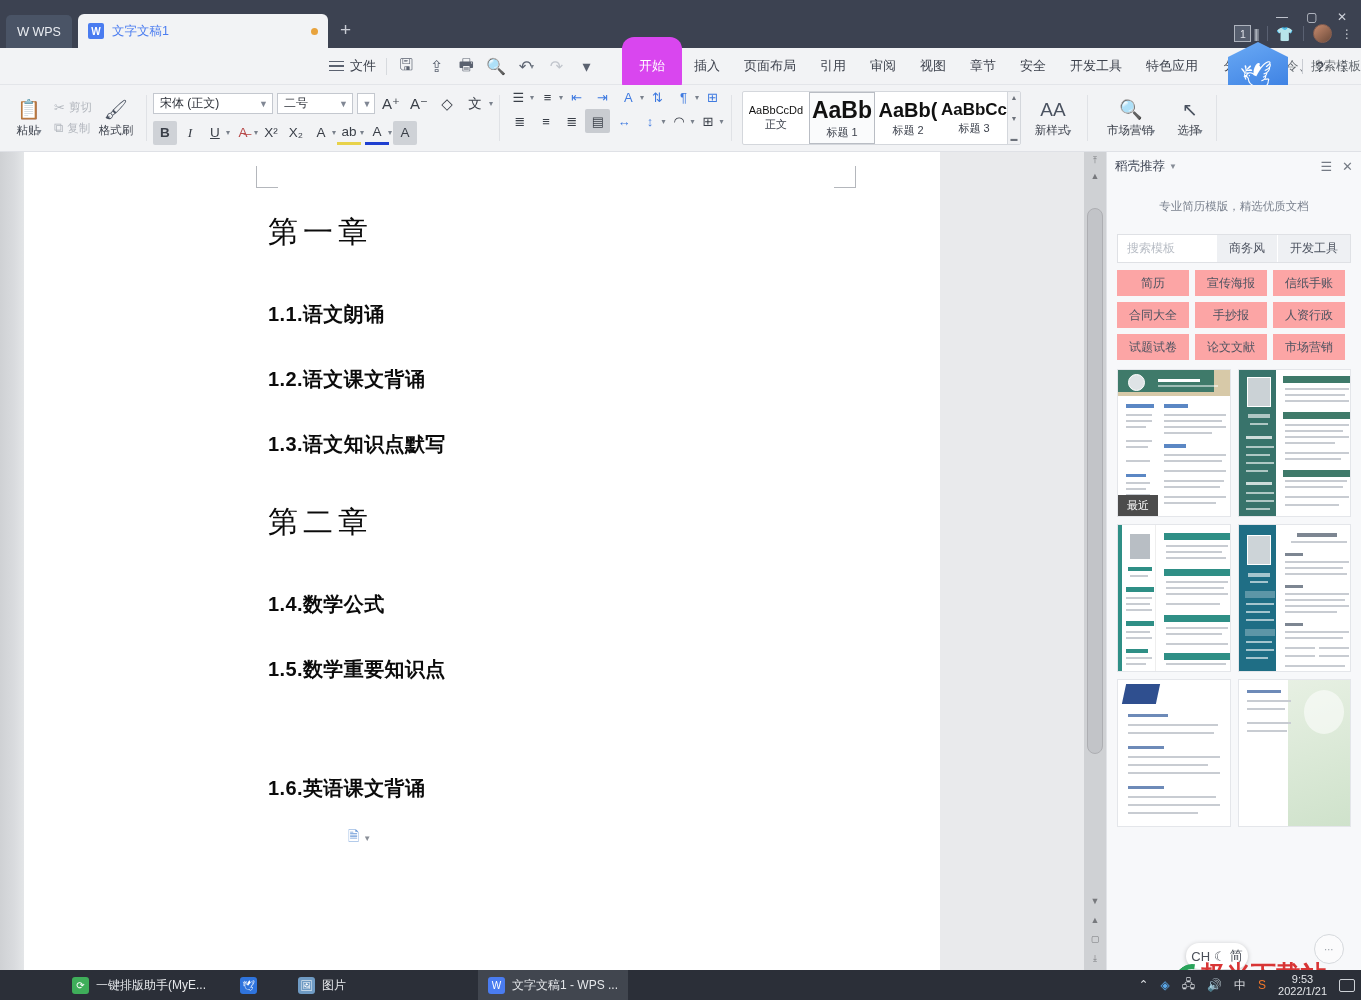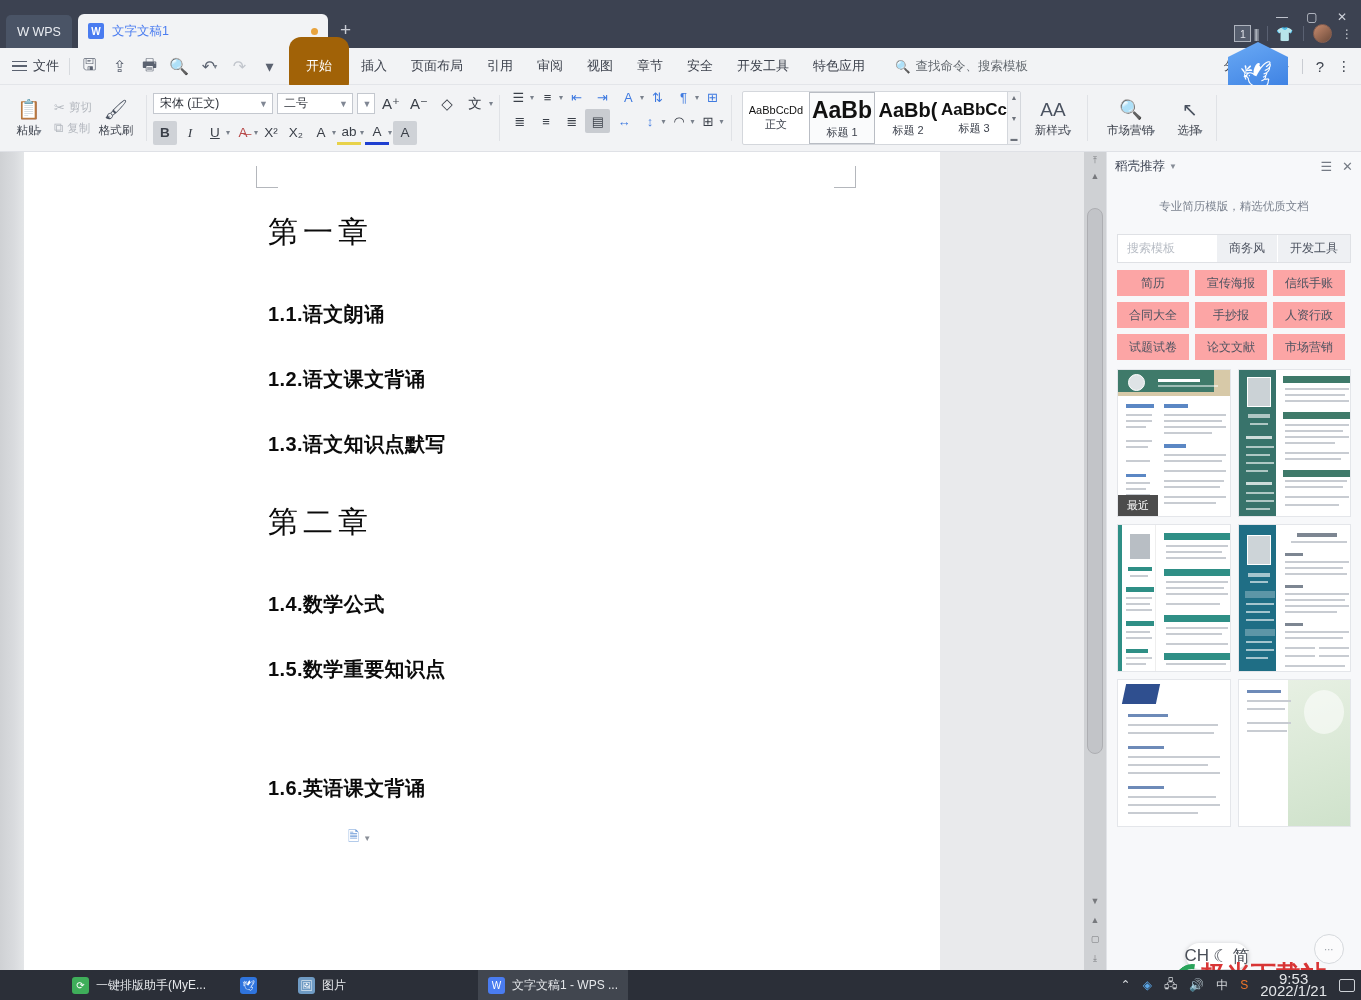--- a/index.html
+++ b/index.html
@@ -61,35 +61,36 @@
     background: linear-gradient(140deg,#c88b6e,#6b4a3a);
     border: 1px solid #8a6050;
   }
   .sep-v { width: 1px; height: 15px; background: #5a6172; }
 
   
   .menubar {
     position: absolute; left: 0; top: 48px; width: 1361px; height: 37px;
     background: #f2f3f5; display: flex; align-items: center;
     border-bottom: 1px solid #e3e5e9;
+    justify-content: flex-end;
   }
   .mb-file { display: flex; align-items: center; gap: 6px; margin-left: 12px; }
   .hamb { display: inline-flex; flex-direction: column; gap: 3px; }
   .hamb i { display:block; width: 15px; height: 1.6px; background: #5b6270; }
   .mb-file .lbl { font-size: 13px; color: #3d424d; }
   .mdiv { width: 1px; height: 17px; background: #d7dade; margin: 0 10px; }
   .qicons { display: flex; align-items: center; gap: 11px; }
   .qicons .qi { width: 19px; height: 19px; color: #5b6270; display:flex; align-items:center; justify-content:center;}
   .qicons .qi.dis { color: #c1c5cc; }
   .tabs { display: flex; align-items: center; gap: 0; margin-left: 10px; }
   .tabs .tb {
     font-size: 13px; color: #3d424d; padding: 4px 12px; border-radius: 12px;
     white-space: nowrap;
   }
-  .tabs .tb.active { background: #a16207; color: #ffffff; padding: 20px 17px; }
+  .tabs .tb.active { background: #d946ef; color: #ffffff; padding: 20px 17px; margin-left: 16px; }
   .searchbox { display: flex; align-items: center; gap: 5px; margin-left: 18px; font-size: 12.5px; color: #63696f;}
   .mb-right {
     position: absolute; right: 10px; display: flex; align-items: center; gap: 13px;
     font-size: 12.5px; color: #3d424d;
   }
   .kite {
     position: absolute; right: 73px; top: 42px; width: 60px; height: 68px;
     background: linear-gradient(160deg,#6aaaf5,#2f74dd);
     clip-path: polygon(50% 0%, 100% 22%, 100% 74%, 50% 100%, 0% 74%, 0% 22%);
     display: flex; align-items: center; justify-content: center;
@@ -261,21 +262,21 @@
   .tl-line { position: absolute; height: 2px; background: #c8ccd2; }
   .tl-line.dk { background: #7d8692; }
   .tl-line.w { background: rgba(255,255,255,.6); }
   .tl-hdr { position:absolute; height: 7px; }
 
   
   .ime {
     position: absolute; left: 1186px; top: 943px; width: 62px; height: 26px;
     background: #ffffff; border-radius: 13px; box-shadow: 0 1px 5px rgba(0,0,0,.22);
     display: flex; align-items: center; justify-content: center; gap: 4px;
-    font-size: 17px; color: #4a4f58;
+    font-size: 13px; color: #4a4f58;
   }
   .bubble {
     position: absolute; left: 1314px; top: 934px; width: 30px; height: 30px;
     border-radius: 50%; border: 1px solid #d6d9dd; background: #fbfbfc;
     display:flex; align-items:center; justify-content:center; font-size: 10px; color:#9aa0a8;
   }
 
   
   .wm {
     position: absolute; left: 1175px; top: 952px; width: 190px; height: 48px;
@@ -301,21 +302,21 @@
     background: #2b2f38; display: flex; align-items: center;
   }
   .tb-item { display: flex; align-items: center; gap: 7px; height: 30px; padding: 0 10px; }
   .tb-item.active { background: #41464f; }
   .tb-item .lbl { font-size: 12px; color: #e6e8eb; white-space: nowrap; }
   .ico-sq { width: 17px; height: 17px; border-radius: 3px; display:flex; align-items:center; justify-content:center; font-size: 10px; color:#fff; }
   .tray {
     position: absolute; right: 6px; display: flex; align-items: center; gap: 12px;
     color: #d6d9dd; font-size: 12px;
   }
-  .clock { display: flex; flex-direction: column; align-items: center; line-height: 12px; font-size: 15px; color: #e3e5e8; }
+  .clock { display: flex; flex-direction: column; align-items: center; line-height: 12px; font-size: 11px; color: #e3e5e8; }
   .notif { width: 16px; height: 13px; border: 1.5px solid #cdd1d6; border-radius: 2px; }
 </style>
 </head>
 <body>
 
 <div class="app">
 
   <div class="titlebar">
     <div class="wps-badge">
       <span class="wps-mark">W</span>

